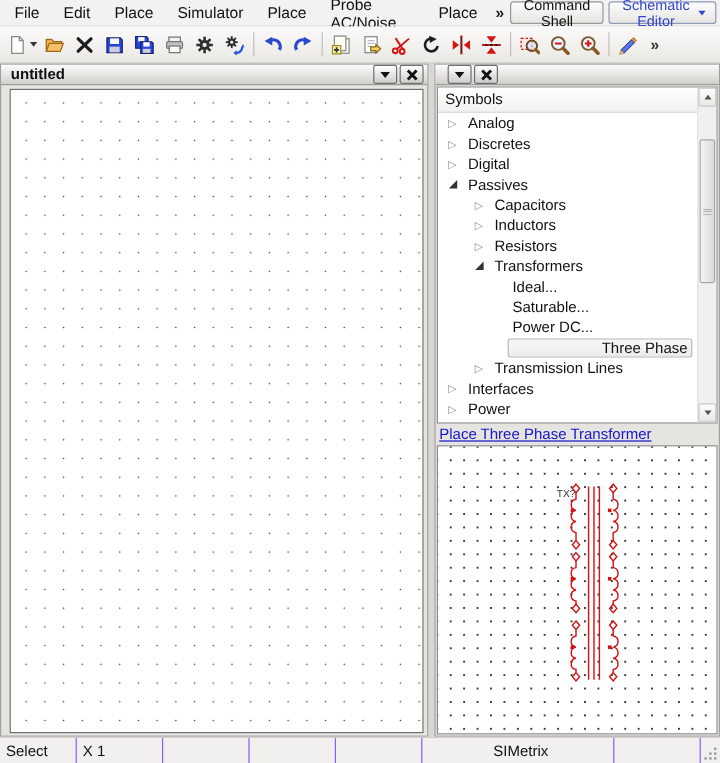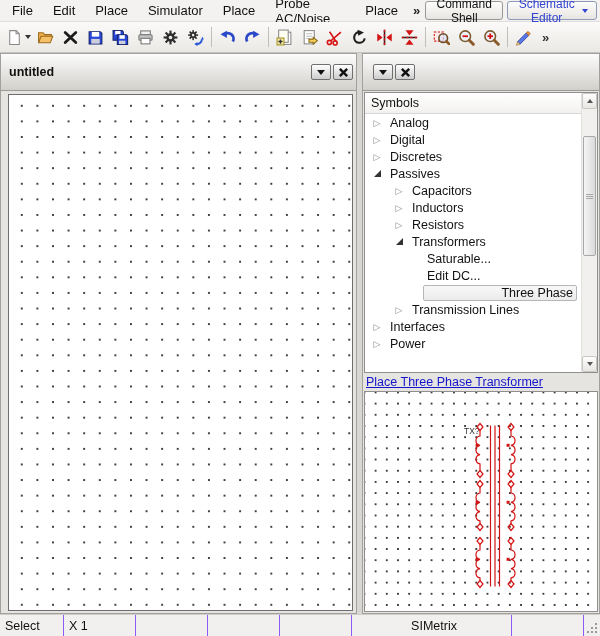--- a/index.html
+++ b/index.html
@@ -26,21 +26,21 @@
              padding:0 2px; flex:0 0 auto; }
   .tbtn { width:25px; height:25px; display:flex; align-items:center; justify-content:center; border-radius:2px; }
   .tbtn.narrow { width:10px; margin-left:-4px; }
   .ddtri { width:0; height:0; border-top:4px solid #333;
            border-left:3.5px solid transparent; border-right:3.5px solid transparent; }
   .tsep { width:1px; height:20px; background:#c2bfba; margin:0 3px; flex:0 0 auto; }
   .tmore { font-size:13px; font-weight:bold; color:#333; margin-left:6px; }
 
   
   .main { flex:1 1 auto; display:flex; min-height:0; background:#d9d7d3; }
-  .titlebar { height:37px; flex:0 0 auto; display:flex; align-items:center;
+  .titlebar { height:17px; flex:0 0 auto; display:flex; align-items:center;
               background:linear-gradient(#fcfcfc,#d2d0cb); border-bottom:1px solid #9c9a96;
               padding:0 3px 0 8px; }
   .tt { font-weight:bold; font-size:12.5px; flex:1; }
   .tbb { width:20px; height:16px; border:1px solid #6f6f6f; border-radius:2px;
          background:linear-gradient(#fefefe,#cdcdcd); display:flex; align-items:center;
          justify-content:center; margin-left:2px; }
   .tri-dn { width:0; height:0; border-top:5px solid #111;
             border-left:4px solid transparent; border-right:4px solid transparent; }
 
   .swin { width:357px; flex:0 0 auto; display:flex; flex-direction:column;
@@ -340,51 +340,54 @@
           <div class="tree-header">
             <span>Symbols</span>
           </div>
           <div class="tree-rows">
             <div class="trow lvl0 col">
                 <span class="arr"></span>
                 <span class="lbl">Analog</span>
               </div>
             <div class="trow lvl0 col">
                 <span class="arr"></span>
+                <span class="lbl">Discretes</span>
+              </div>
+            <div class="trow lvl0 col">
+                <span class="arr"></span>
                 <span class="lbl">Digital</span>
               </div>
-            <div class="trow lvl0 col">
-                <span class="arr"></span>
-                <span class="lbl">Discretes</span>
-              </div>
             <div class="trow lvl0 exp">
                 <span class="arr"></span>
                 <span class="lbl">Passives</span>
               </div>
             <div class="trow lvl1 col">
                 <span class="arr"></span>
                 <span class="lbl">Capacitors</span>
               </div>
             <div class="trow lvl1 col">
                 <span class="arr"></span>
                 <span class="lbl">Inductors</span>
               </div>
             <div class="trow lvl1 col">
                 <span class="arr"></span>
                 <span class="lbl">Resistors</span>
               </div>
             <div class="trow lvl1 exp">
                 <span class="arr"></span>
                 <span class="lbl">Transformers</span>
+              </div>
+            <div class="trow lvl2">
+                <span class="lbl">Ideal...</span>
               </div>
             <div class="trow lvl2">
                 <span class="lbl">Saturable...</span>
               </div>
             <div class="trow lvl2">
-                <span class="lbl">Edit DC...</span>
+                <span class="lbl">Power DC...</span>
               </div>
             <div class="trow lvl2 selected">
                 <span class="lbl">Three Phase</span>
               </div>
             <div class="trow lvl1 col">
                 <span class="arr"></span>
                 <span class="lbl">Transmission Lines</span>
               </div>
             <div class="trow lvl0 col">
                 <span class="arr"></span>

